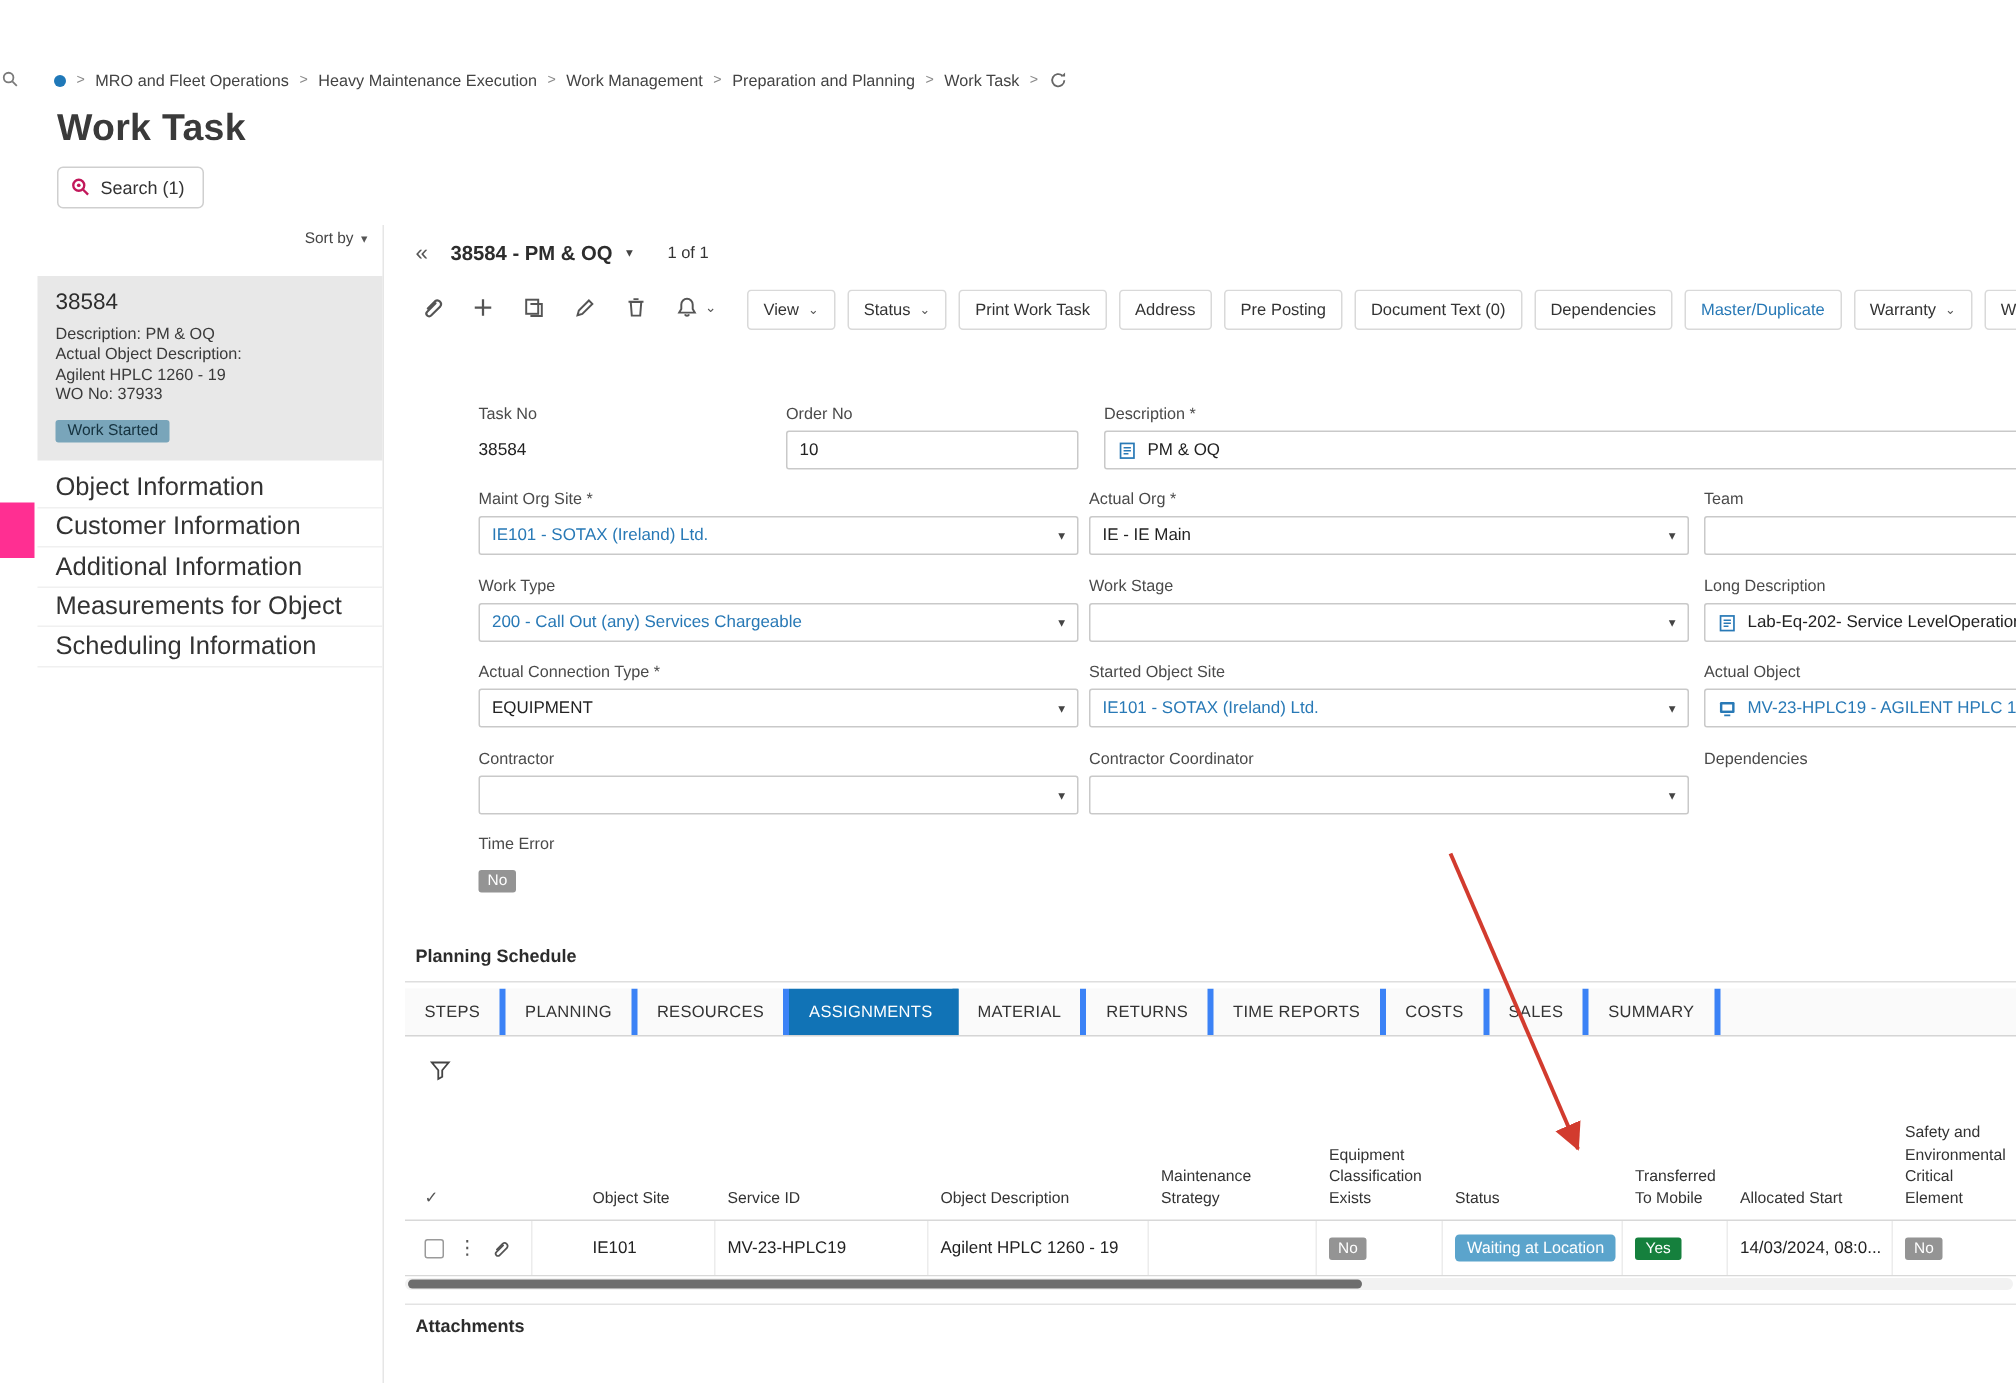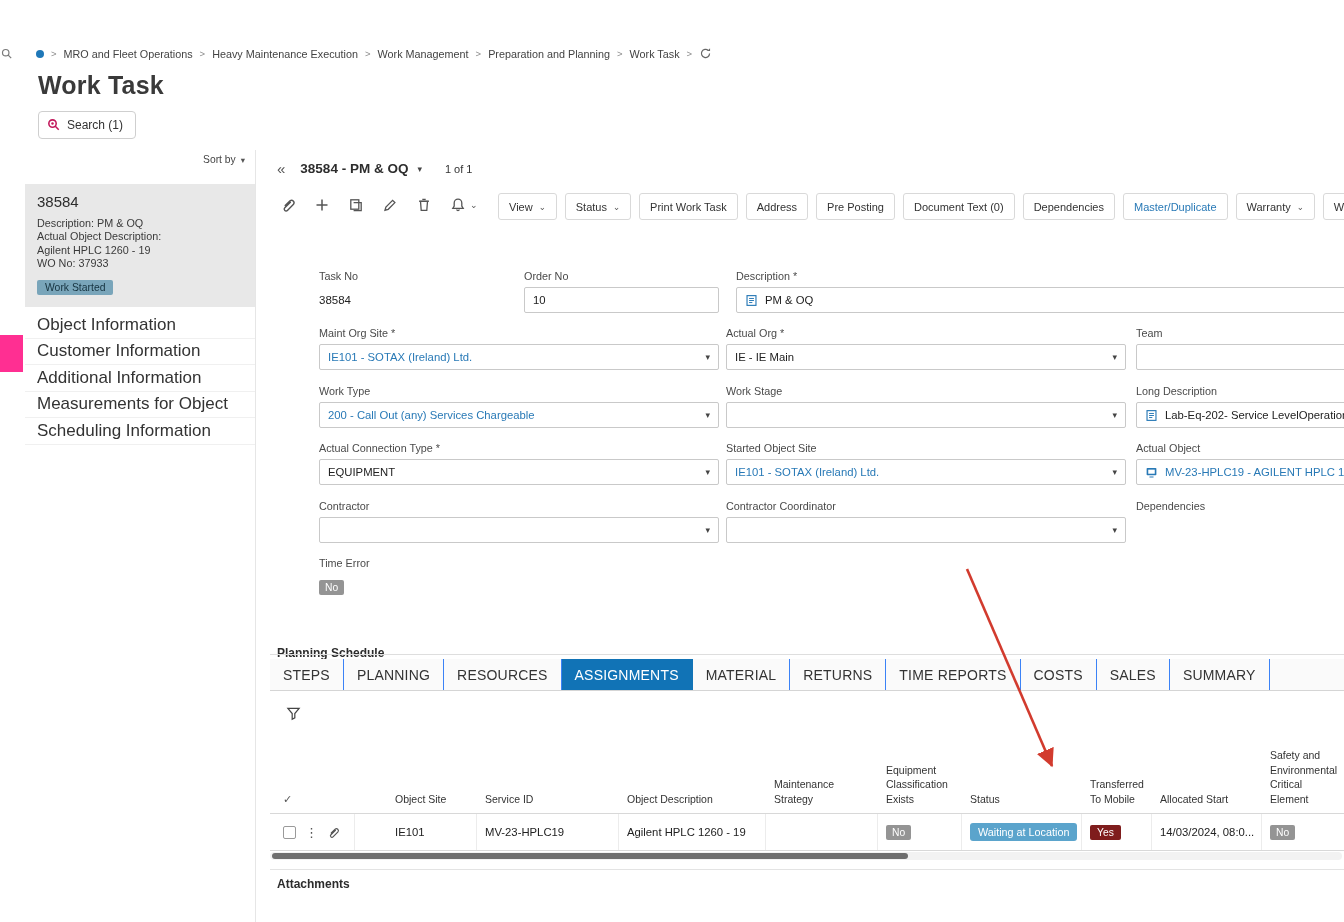--- a/index.html
+++ b/index.html
@@ -58,28 +58,28 @@
   .fbox { height:26px; border:1px solid #c9c9c9; border-radius:2px; background:#fff; display:flex; align-items:center; padding:0 8px; font-size:11.3px; color:#222; white-space:nowrap; overflow:hidden; cursor:text; }
   .fbox.select { cursor:pointer; }
   .fbox .caret { margin-left:auto; font-size:9px; color:#444; padding-left:6px; flex:0 0 auto; }
   .link-val { color:#2879b6; }
   .fico { margin-right:7px; flex:0 0 auto; display:flex; }
   .badge.gray { background:#949494; font-size:10.3px; padding:2px 6px; }
   .time-badge { display:inline-block; margin-top:6px; }
 
   
   .section-title { position:absolute; font-size:12px; font-weight:bold; color:#2c2c2c; }
-  #ps-title { left:277px; top:630px;margin-top:16px; }
+  #ps-title { left:277px; top:630px; }
   #ps-line { position:absolute; left:270px; top:654px; width:1074px; height:1px; background:#dedede; }
   #att-line { position:absolute; left:270px; top:869px; width:1074px; height:1px; background:#e3e3e3; }
   #att-title { left:277px; top:877px; }
 
   
   .tabs { position:absolute; left:270px; top:659px; width:1074px; height:32px; display:flex; background:#fafafa; border-bottom:1px solid #d5d5d5; overflow:hidden; }
-  .tab { flex:0 0 auto; display:flex; align-items:center; padding:0 13px; font-size:14px; color:#333; border-right:1px solid #3b82f6; cursor:pointer; letter-spacing:.2px; }
+  .tab { flex:0 0 auto; display:flex; align-items:center; padding:0 13px; font-size:11px; color:#333; border-right:4px solid #3b82f6; cursor:pointer; letter-spacing:.2px; }
   .tab.active { background:#1173b6; color:#fff; border-right-color:#1173b6; }
 
   
   .filter { position:absolute; left:286px; top:706px; cursor:pointer; display:flex; }
 
   
   .grid { position:absolute; left:270px; top:737px; width:1074px; overflow:hidden; }
   .ghead { display:flex; align-items:flex-end; height:77px; border-bottom:1px solid #d8d8d8; }
   .ghead .gc { padding:0 8px 7px; font-size:10.5px; color:#333; line-height:14.5px; }
   .gc { flex:0 0 auto; }
@@ -87,21 +87,21 @@
   .c1 { width:90px;margin-left:32px; } .c2 { width:142px; } .c3 { width:147px; } .c4 { width:112px; }
   .c5 { width:84px; } .c6 { width:120px; } .c7 { width:70px; } .c8 { width:110px; }
   .c9 { width:85px; } .c10 { width:60px; }
   .grow { display:flex; align-items:stretch; height:37px; border-bottom:1px solid #d8d8d8; cursor:pointer; }
   .grow .gc { padding:0 8px; font-size:11.3px; color:#222; border-right:1px solid #ececec; display:flex; align-items:center; overflow:hidden; white-space:nowrap; }
   .rowtools { gap:9px; }
   .cb { width:13px; height:13px; border:1.5px solid #9a9a9a; border-radius:2px; background:#fff; flex:0 0 auto; cursor:pointer; }
   .kebab { font-size:13px; color:#555; cursor:pointer; }
   .hcheck { font-size:11px; color:#555; cursor:pointer; }
   .badge.status-blue { background:#5ba4cc; font-size:10.8px; padding:3px 8px; border-radius:3px; }
-  .badge.yes-blue { background:#7f1d1d; font-size:10.3px; padding:2px 7px; }
+  .badge.yes-blue { background:#15803d; font-size:10.3px; padding:2px 7px; }
 
   
   .hscroll { position:absolute; left:270px; top:852px; width:1072px; height:8px; background:#f2f2f2; border-radius:4px; }
   .hscroll .thumb { position:absolute; left:2px; top:1px; width:636px; height:6px; background:#6e6e6e; border-radius:3px; cursor:grab; }
 
   
   .annotation { position:absolute; left:0; top:0; width:1344px; height:922px; pointer-events:none; z-index:50; }
 </style>
 </head>
 <body>

